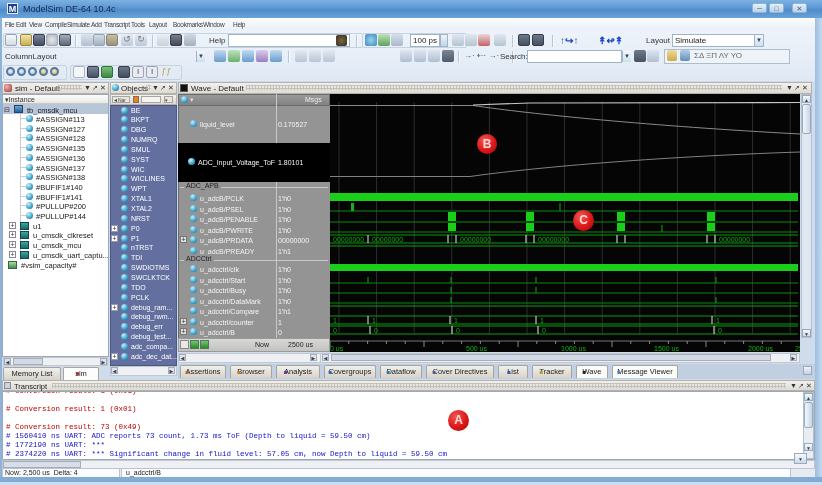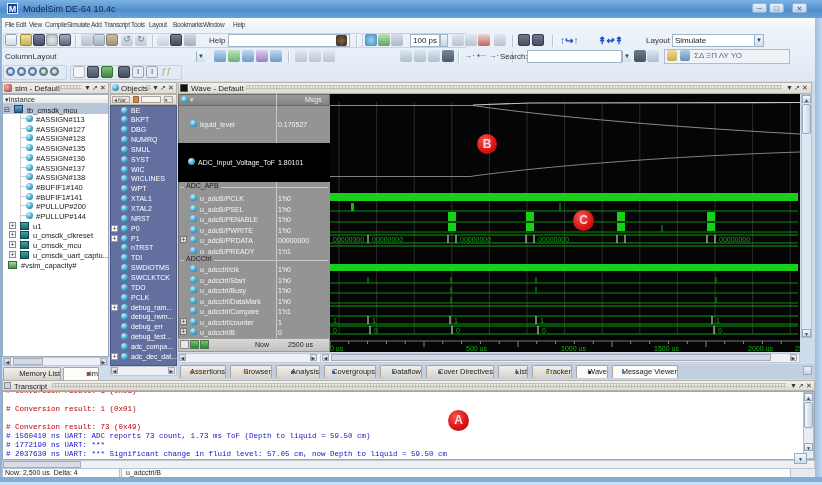--- a/index.html
+++ b/index.html
@@ -24,21 +24,21 @@
 .sep{width:2px;height:12px;border-left:1px solid #b9c6d6;border-right:1px solid #f6fafd;}
 .inp{background:#fff;border:1px solid #9db4cb;height:13px;font-size:8px;color:#222;line-height:12px;padding-left:2px;}
 .lbl{font-size:8px;color:#333;}
 .cbarrow{width:9px;height:11px;background:linear-gradient(#f2f7fc,#cfdfee);border-left:1px solid #9db4cb;
   color:#345;font-size:6px;text-align:center;line-height:10px;}
 
 .phdr{background:linear-gradient(#f1f0ee,#dedbd4);border:1px solid #b5b2aa;font-size:8px;color:#222;}
 .phbtn{font-size:7px;color:#333;}
 
 .dtab{height:13px;background:linear-gradient(#f0efec,#d7d3ca);border:1px solid #a9a59c;border-bottom:none;
-  border-radius:2px 2px 0 0;font-size:7.5px;color:#222;line-height:12px;text-align:right;}
+  border-radius:2px 2px 0 0;font-size:7.5px;color:#222;line-height:12px;text-align:center;}
 
 .trow{font-size:7.5px;color:#1a1a1a;line-height:9px;}
 .sphere{width:7px;height:7px;border-radius:50%;
   background:radial-gradient(circle at 35% 30%,#cdeef8,#44a8d0 55%,#0e6898);}
 .plusbox{width:7px;height:7px;background:#fff;border:1px solid #848;color:#333;
   font-size:7px;line-height:6px;text-align:center;}
 
 .wname{font-size:7px;color:#f4f4f4;line-height:9px;}
 .mag{width:9px;height:9px;border-radius:50%;border:2px solid #5878a0;
   background:radial-gradient(circle at 40% 40%,#e8f2fc,#9cc0e0);}
@@ -246,21 +246,21 @@
   <div style="left:52px;top:383px;width:734px;height:5px;background-image:repeating-linear-gradient(90deg,#b4b1a9 0 1px,rgba(0,0,0,0) 1px 3px),repeating-linear-gradient(#b4b1a9 0 1px,rgba(0,0,0,0) 1px 3px);opacity:0.7;"></div>
     <div class="phbtn" style="left:790px;top:382px;">▼</div>
   <div class="phbtn" style="left:798px;top:382px;">↗</div>
   <div class="phbtn" style="left:806px;top:382px;">✕</div>
   <div style="left:2px;top:391px;width:813px;height:69px;background:#fff;border:1px solid #9aa8b8;overflow:hidden;" id="transbody">
       <div class="t" style="left:3px;top:-5px;font-family:'Liberation Mono',monospace;font-size:7.5px;color:#bb0000;"># Conversion result:    1 (0x01)</div>
       <div class="t" style="left:3px;top:13px;font-family:'Liberation Mono',monospace;font-size:7.5px;color:#bb0000;"># Conversion result:   1 (0x01)</div>
       <div class="t" style="left:3px;top:31px;font-family:'Liberation Mono',monospace;font-size:7.5px;color:#bb0000;"># Conversion result:  73 (0x49)</div>
       <div class="t" style="left:3px;top:40px;font-family:'Liberation Mono',monospace;font-size:7.5px;color:#1414c8;"># 1560410 ns UART: ADC reports 73 count, 1.73 ms ToF (Depth to liquid = 59.50 cm)</div>
       <div class="t" style="left:3px;top:49px;font-family:'Liberation Mono',monospace;font-size:7.5px;color:#1414c8;"># 1772190 ns UART: ***</div>
-      <div class="t" style="left:3px;top:58px;font-family:'Liberation Mono',monospace;font-size:7.5px;color:#1414c8;"># 2037630 ns UART: *** Significant change in fluid level: 57.05 cm, now Depth to liquid = 59.50 cm</div>
+      <div class="t" style="left:3px;top:58px;font-family:'Liberation Mono',monospace;font-size:7.5px;color:#1414c8;"># 2374220 ns UART: *** Significant change in fluid level: 57.05 cm, now Depth to liquid = 59.50 cm</div>
       <div class="t" style="left:3px;top:67px;font-family:'Liberation Mono',monospace;font-size:7.5px;color:#1414c8;"># 2045250 ns UART: ***</div>
     </div>
   <div style="left:803px;top:392px;width:11px;height:67px;background:#e8edf4;border:1px solid #b2c0d0;"></div>
   <div style="left:804px;top:393px;width:9px;height:8px;background:linear-gradient(#f6f9fc,#ccdaea);border:1px solid #9ab;font-size:5px;text-align:center;line-height:8px;color:#345;">▲</div>
   <div style="left:804px;top:402px;width:9px;height:26px;background:linear-gradient(90deg,#f2f6fa,#c6d6e8);border:1px solid #9ab;border-radius:2px;"></div>
   <div style="left:804px;top:443px;width:9px;height:8px;background:linear-gradient(#f6f9fc,#ccdaea);border:1px solid #9ab;font-size:5px;text-align:center;line-height:8px;color:#345;">▼</div>
 
   <div style="left:2px;top:460px;width:813px;height:9px;background:#eef0f4;border:1px solid #c0c8d2;"></div>
   <div style="left:3px;top:461px;width:78px;height:7px;background:#d6dee8;border:1px solid #aab;"></div>
   <div style="left:794px;top:453px;width:13px;height:11px;background:linear-gradient(#f6f9fc,#ccdaea);border:1px solid #9ab;font-size:5px;text-align:center;line-height:10px;color:#345;">▼</div>

